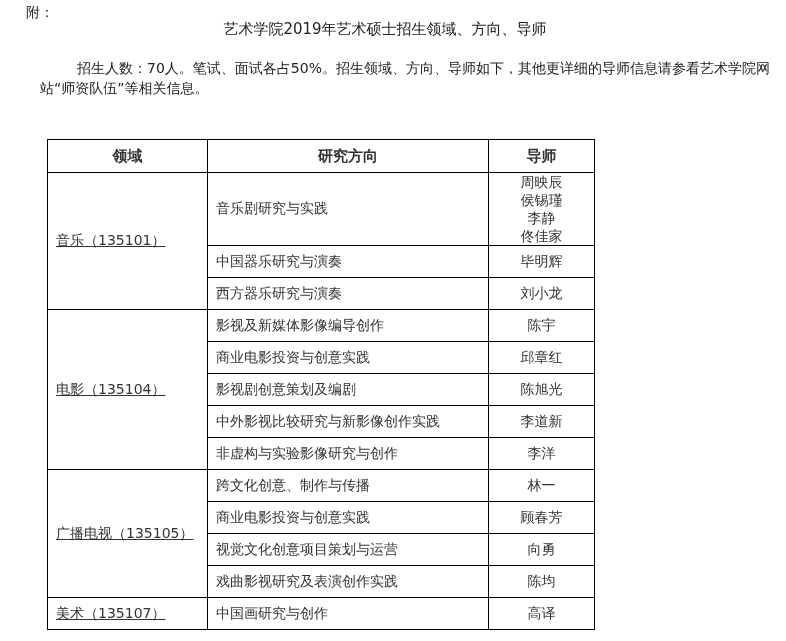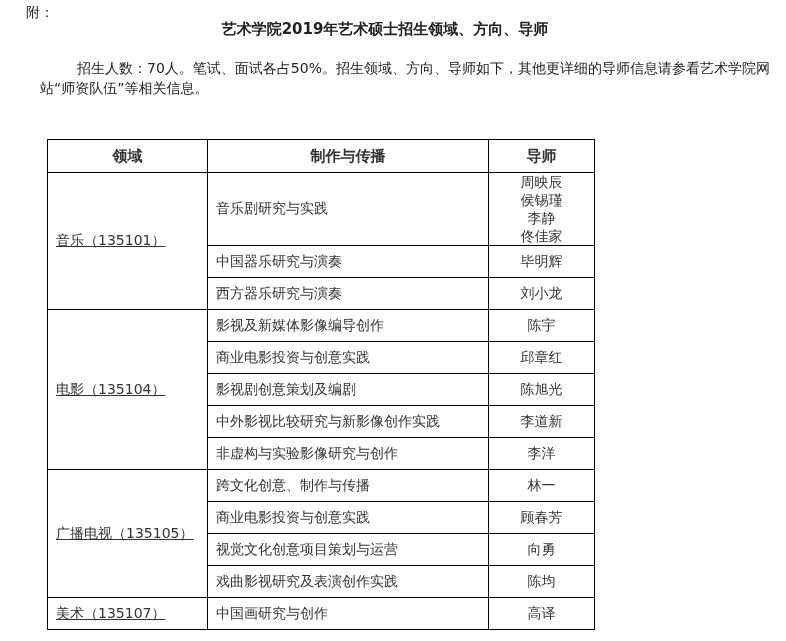--- a/index.html
+++ b/index.html
@@ -4,21 +4,21 @@
   <style>
     html, body { margin: 0; padding: 0; background: #ffffff; }
     body {
       width: 786px; height: 641px; position: relative; overflow: hidden;
       font-family: "DejaVu Sans", "Liberation Sans", sans-serif;
       color: #222222; font-size: 14px;
     }
     .prefix { position: absolute; left: 26px; top: 4px; font-size: 14px; }
     .title {
       position: absolute; left: 0; width: 730px; top: 20px; text-align: center;
-      font-size: 15px; font-weight: bold; padding-left: 40px; box-sizing: border-box;
+      font-size: 15px; font-weight: normal; padding-left: 40px; box-sizing: border-box;
     }
     .intro {
       position: absolute; left: 40px; top: 58px; width: 750px;
       font-size: 14px; line-height: 20px; text-indent: 37px;
     }
     table {
       position: absolute; left: 47px; top: 139px;
       border-collapse: collapse; width: 547px; table-layout: fixed;
       font-size: 14px;
       border-radius: 19px;
@@ -43,21 +43,21 @@
 
 <table>
   <colgroup>
       <col class="col1">
       <col class="col2">
       <col class="col3">
     </colgroup>
   <thead>
     <tr>
       <th>领域</th>
-      <th>制作与传播</th>
+      <th>研究方向</th>
       <th>导师</th>
     </tr>
   </thead>
   <tbody>
 
     <tr>
       <td class="domain" rowspan="3">音乐（135101）</td>
       <td style="height:71px">音乐剧研究与实践</td>
       <td class="center multi">
         <div>周映辰</div>

